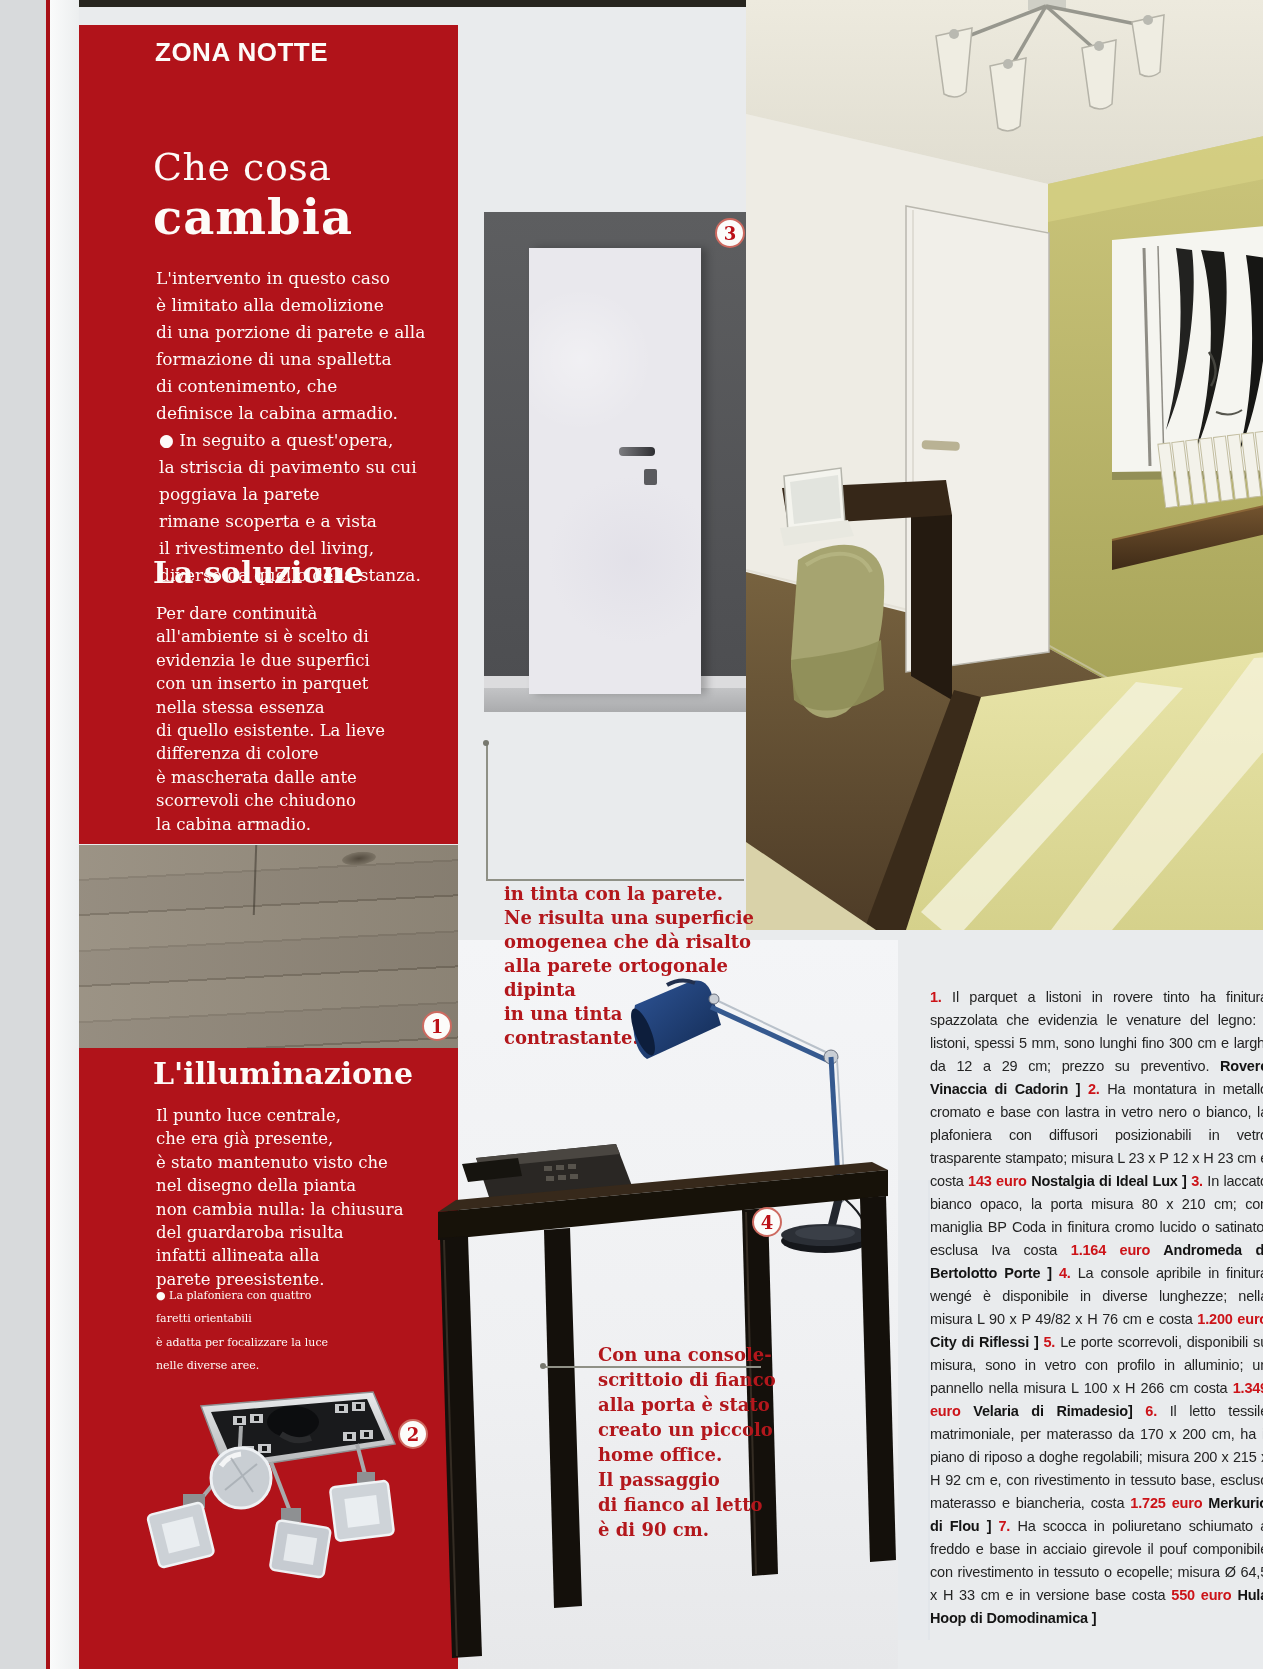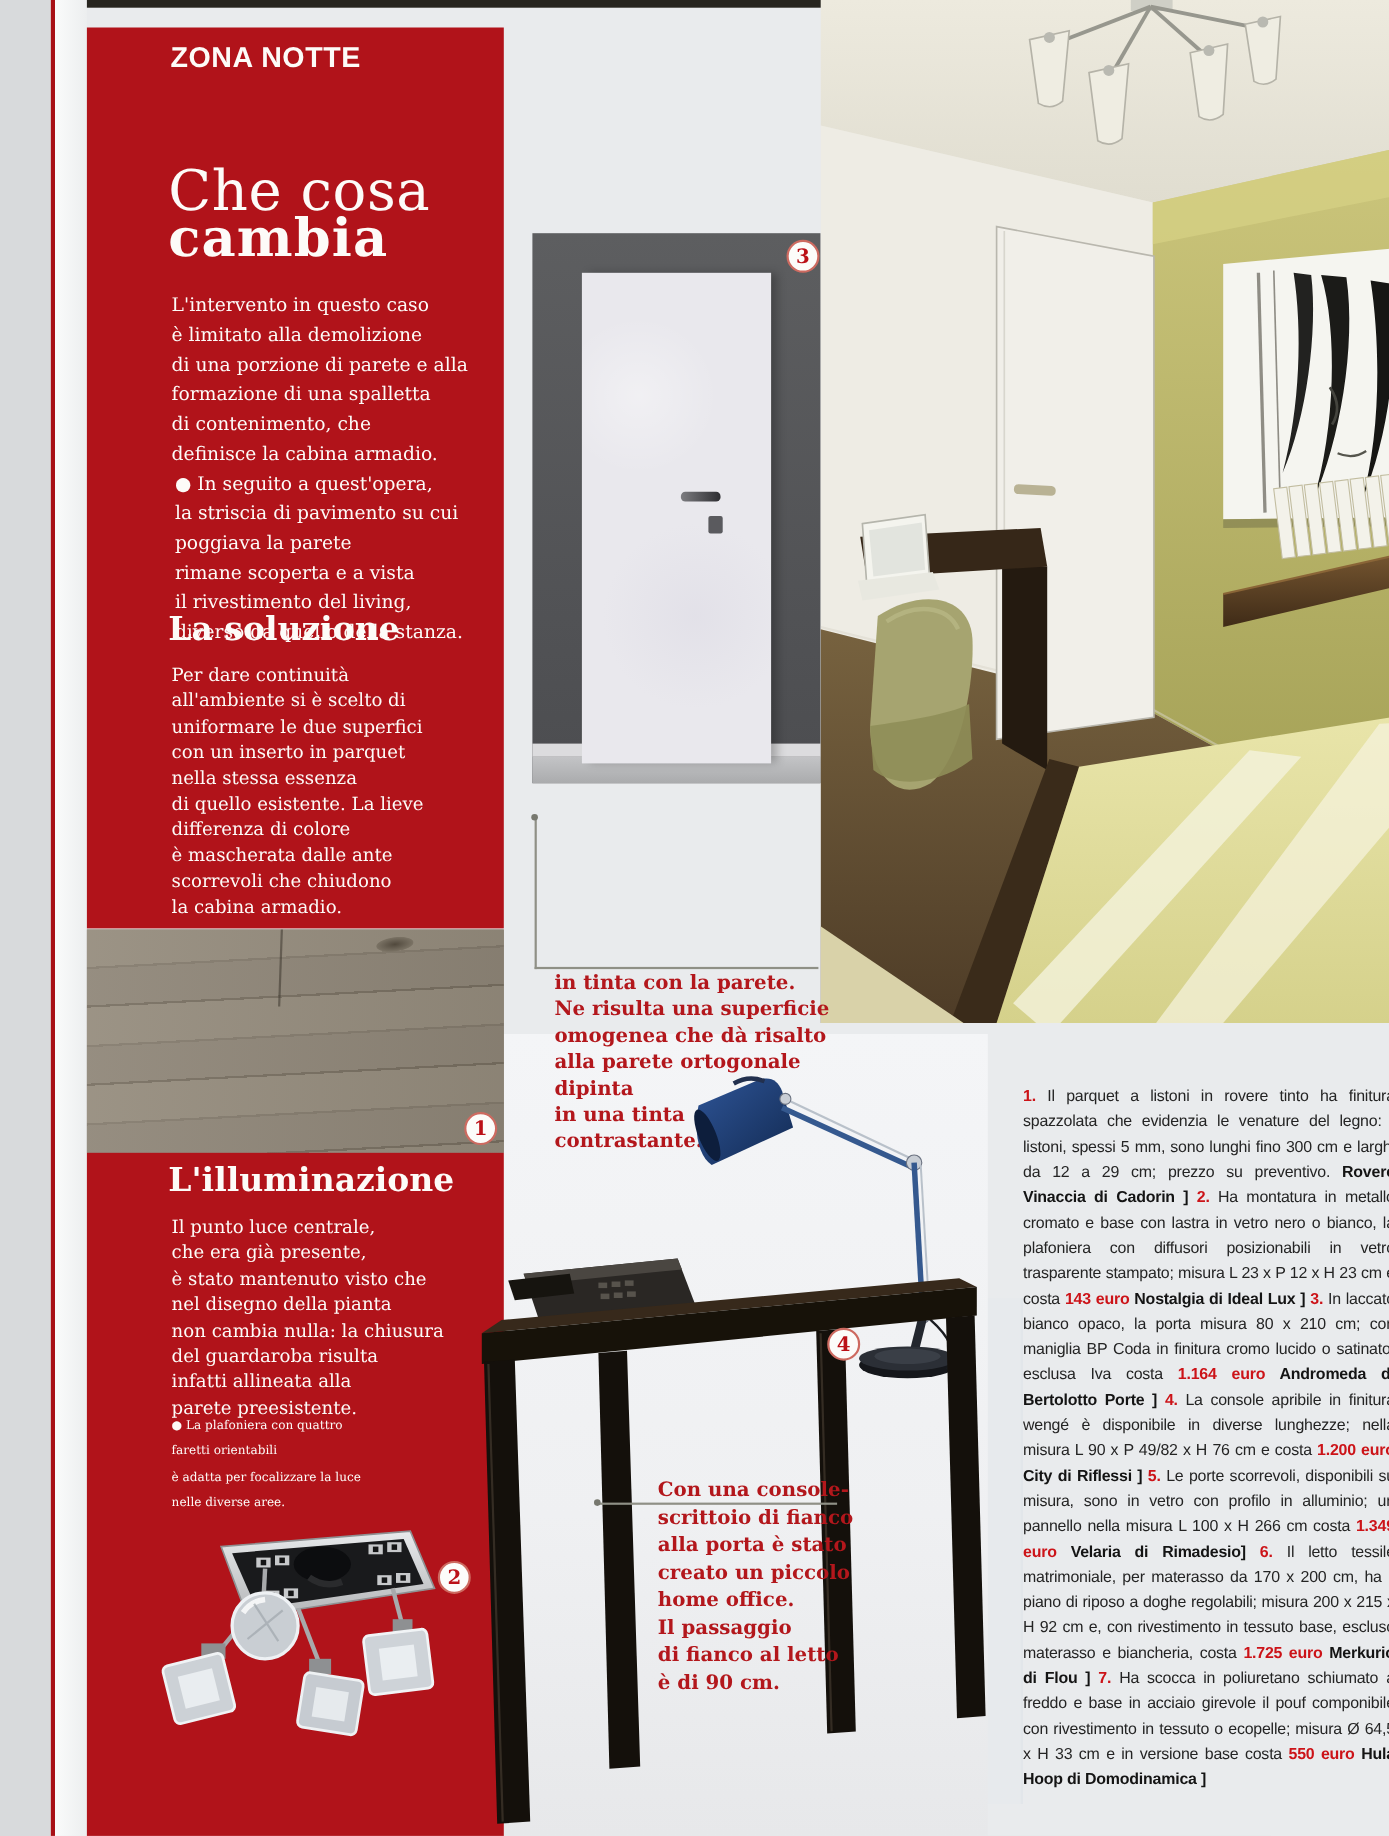--- a/index.html
+++ b/index.html
@@ -12,21 +12,21 @@
   #edge-red{left:0;top:0;width:4px;height:1669px;background:#a81016;}
   #edge-white{left:4px;top:0;width:29px;height:1669px;background:linear-gradient(90deg,#fafbfb,#eceeef);}
   #top-strip{left:33px;top:0;width:670px;height:7px;background:#27251f;}
 
   
   #panel-top{left:33px;top:25px;width:379px;height:819px;background:#b1131a;}
   #panel-bottom{left:33px;top:1048px;width:379px;height:621px;background:#b1131a;}
   .on-red{color:#fdfbf8;}
   #kicker{left:76px;top:12px;font-family:"Liberation Sans",sans-serif;font-weight:bold;
           font-size:26px;letter-spacing:.5px;}
-  #title1{left:74px;top:120px;font-size:51px;letter-spacing:.5px;}
+  #title1{left:74px;top:120px;font-size:38px;letter-spacing:.5px;}
   #title2{left:74px;top:164px;font-size:48px;font-weight:bold;letter-spacing:1px;}
   #intro{left:77px;top:240px;width:305px;font-size:17px;line-height:27px;}
   #intro-bullet{left:80px;top:402px;width:305px;font-size:17px;line-height:27px;}
   #sol-head{left:74px;top:530px;font-size:30px;font-weight:bold;}
   #sol-body{left:77px;top:577px;width:305px;font-size:16.5px;line-height:23.4px;}
   #ill-head{left:74px;top:8px;font-size:30px;font-weight:bold;text-align:center;}
   #ill-body{left:77px;top:56px;width:305px;font-size:16.5px;line-height:23.4px;}
   #ill-bullet{left:77px;top:236px;width:305px;font-size:11px;line-height:23.4px;}
   #spot-lamp{left:42px;top:338px;width:286px;height:206px;}
 
@@ -126,21 +126,21 @@
 definisce la cabina armadio.</div>
     <div class="abs on-red pre" id="intro-bullet">● In seguito a quest'opera,
 la striscia di pavimento su cui
 poggiava la parete
 rimane scoperta e a vista
 il rivestimento del living,
 diverso da quello della stanza.</div>
     <div class="abs on-red" id="sol-head">La soluzione</div>
     <div class="abs on-red pre" id="sol-body">Per dare continuità
 all'ambiente si è scelto di
-uniformare le due superfici
+evidenzia le due superfici
 con un inserto in parquet
 nella stessa essenza
 di quello esistente. La lieve
 differenza di colore
 è mascherata dalle ante
 scorrevoli che chiudono
 la cabina armadio.</div>
   </div>
 
   <div class="abs" id="wood-photo"></div>

